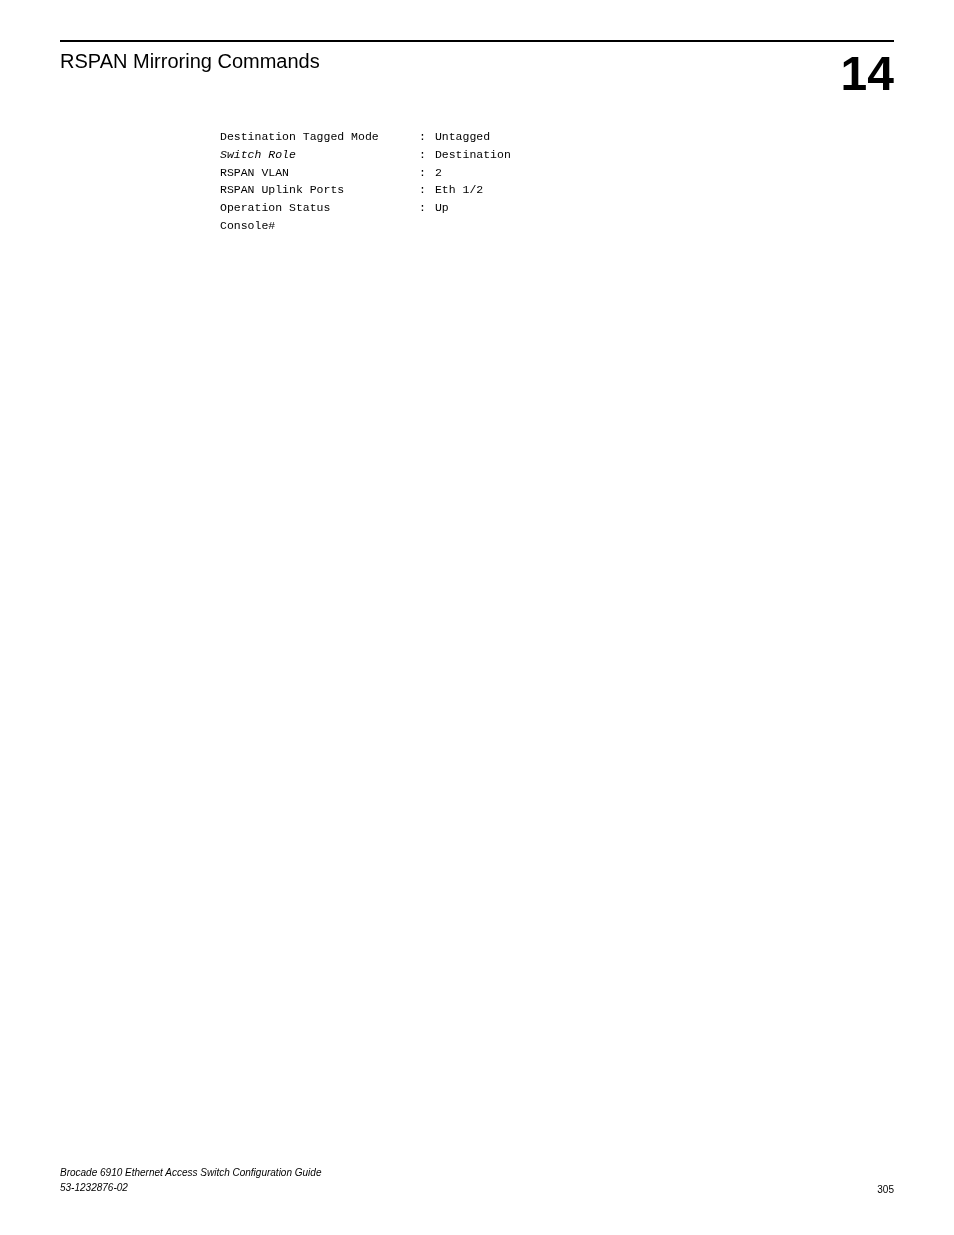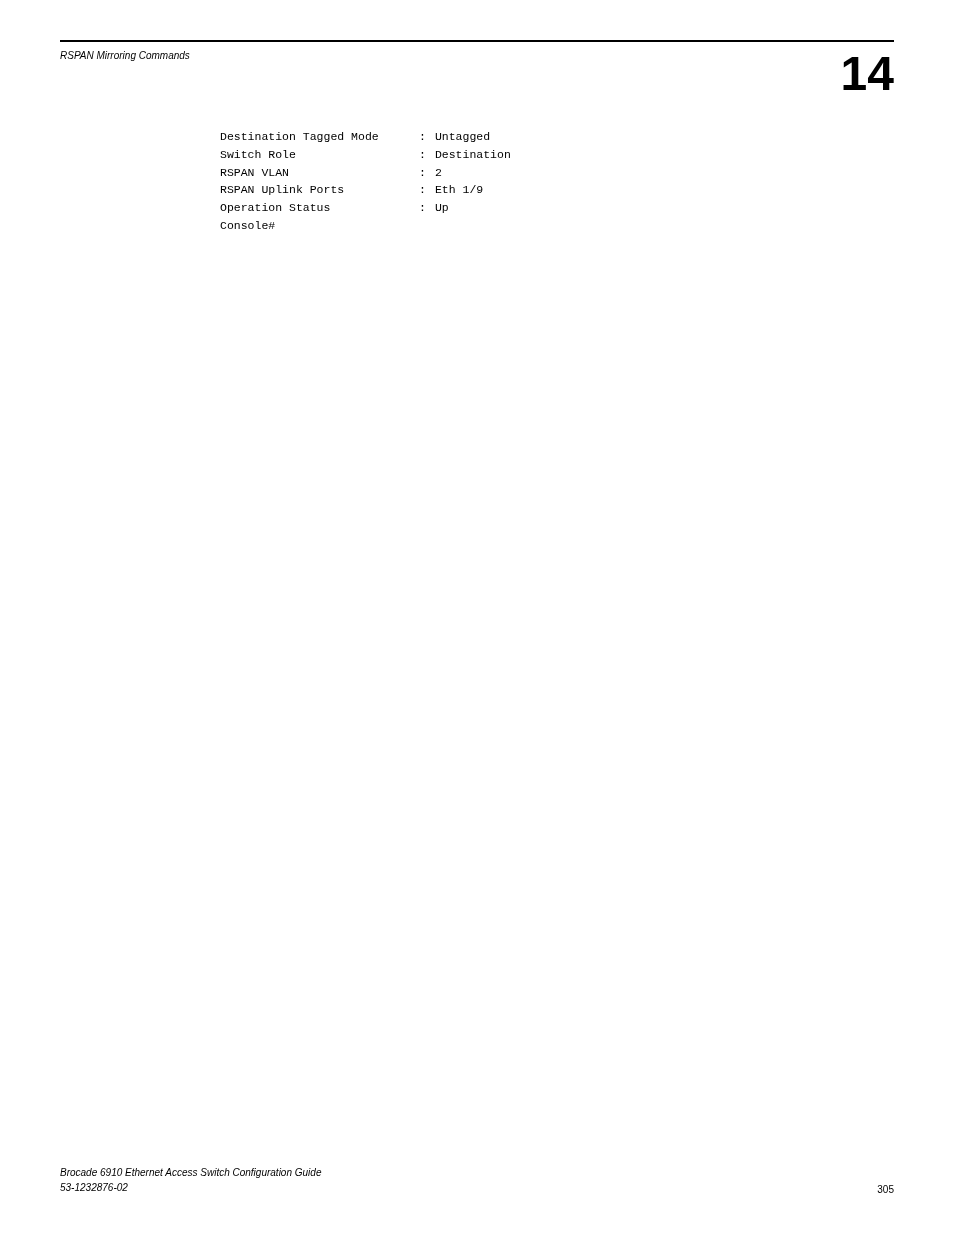--- a/index.html
+++ b/index.html
@@ -28,24 +28,23 @@
       display: flex;
       justify-content: space-between;
       align-items: flex-start;
       border-top: 2px solid #000000;
       padding-top: 8px;
       margin-bottom: 30px;
     }
 
     .chapter-title {
       font-family: Arial, sans-serif;
-      font-size: 10px;
+      font-size: 20px;
       font-weight: normal;
       color: #000000;
-      font-style: italic;
     }
 
     .chapter-number {
       font-family: Arial, sans-serif;
       font-size: 48px;
       font-weight: bold;
       color: #000000;
       line-height: 1;
       margin-left: 34px;
     }
@@ -71,20 +70,21 @@
       font-family: 'Courier New', Courier, monospace;
       font-size: 11.5px;
     }
 
     .code-value {
       font-family: 'Courier New', Courier, monospace;
       font-size: 11.5px;
     }
 
     .code-italic {
+      font-style: italic;
     }
 
     .footer-area {
       position: absolute;
       bottom: 40px;
       left: 60px;
       right: 60px;
       display: flex;
       justify-content: space-between;
       align-items: flex-end;
@@ -128,21 +128,21 @@
         <span class="code-value">Destination</span>
       </div>
       <div class="code-line">
         <span class="code-label">RSPAN VLAN</span>
         <span class="code-value">: </span>
         <span class="code-value">2</span>
       </div>
       <div class="code-line">
         <span class="code-label">RSPAN Uplink Ports</span>
         <span class="code-value">: </span>
-        <span class="code-value">Eth 1/9</span>
+        <span class="code-value">Eth 1/2</span>
       </div>
       <div class="code-line">
         <span class="code-label">Operation Status</span>
         <span class="code-value">: </span>
         <span class="code-value">Up</span>
       </div>
       <div class="code-line">
         <span class="code-label">Console#</span>
       </div>
     </div>

